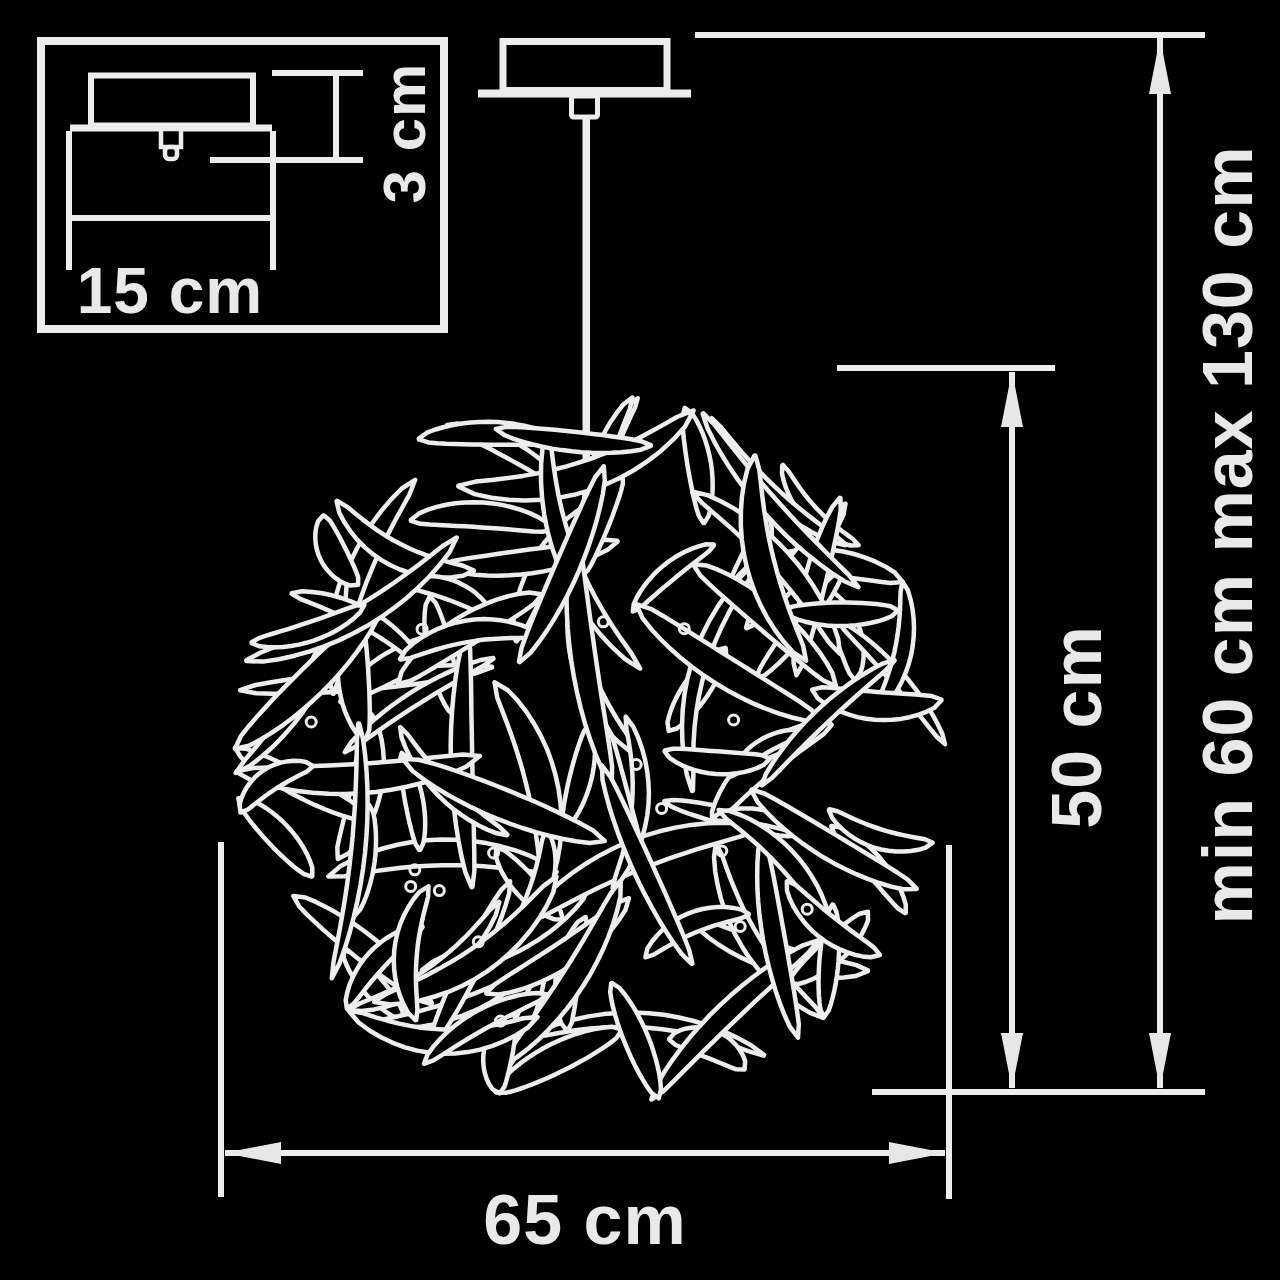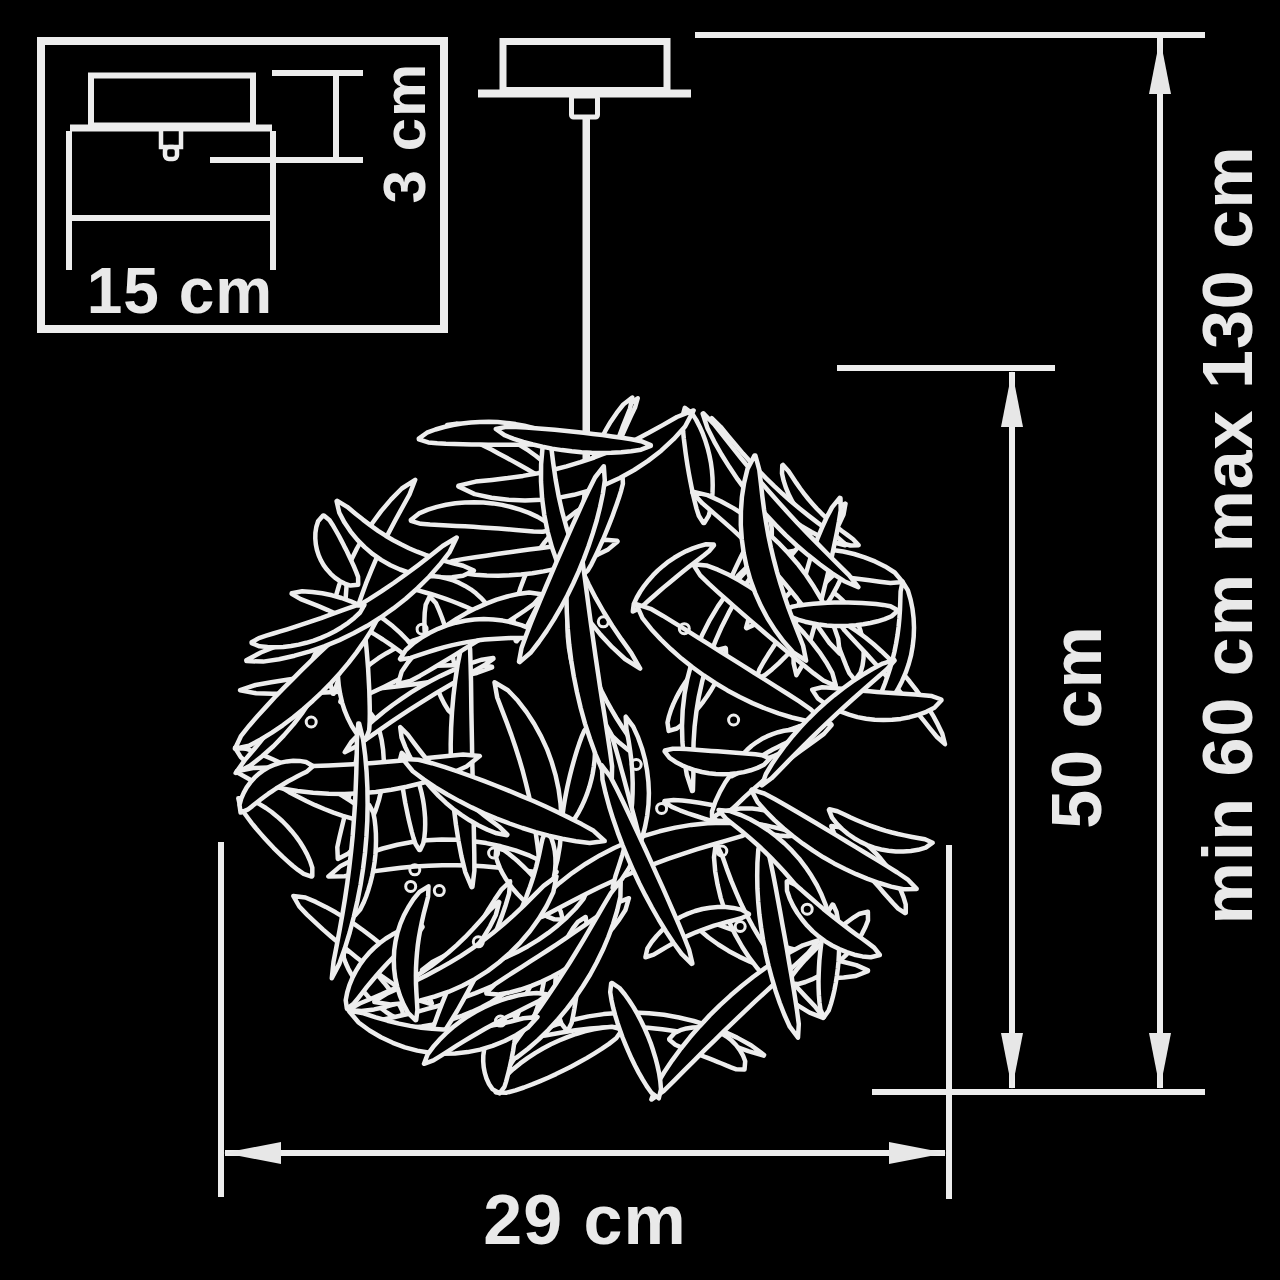--- a/index.html
+++ b/index.html
@@ -194,22 +194,22 @@
 
     <g stroke="#ededed" stroke-width="6" fill="#e7e7e7">
       <line x1="221" y1="842" x2="221" y2="1197"></line>
       <line x1="949" y1="845" x2="949" y2="1199"></line>
       <line x1="225" y1="1153" x2="945" y2="1153"></line>
       <path d="M224 1153 L281 1142 L281 1164 Z" stroke="none"></path>
       <path d="M946 1153 L889 1142 L889 1164 Z" stroke="none"></path>
     </g>
   </svg>
 
-  <div class="dim-label fs64" style="left:180px;top:291px;">15 cm</div>
+  <div class="dim-label fs64" style="left:170px;top:291px;">15 cm</div>
 
   <div class="dim-label rot fs60" style="left:404px;top:133px;">3 cm</div>
 
   <div class="dim-label rot fs70" style="left:1077px;top:727px;">50 cm</div>
 
   <div class="dim-label rot fs70" style="left:1228px;top:535px;">min 60 cm max 130 cm</div>
 
-  <div class="dim-label fs70" style="left:585px;top:1220px;">29 cm</div>
+  <div class="dim-label fs70" style="left:585px;top:1220px;">65 cm</div>
 </div>
 
 </body></html>

